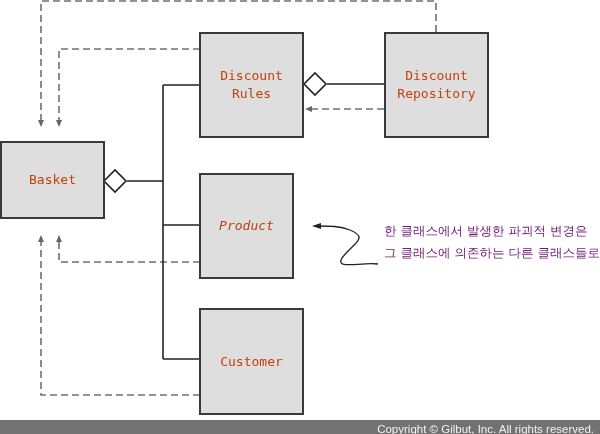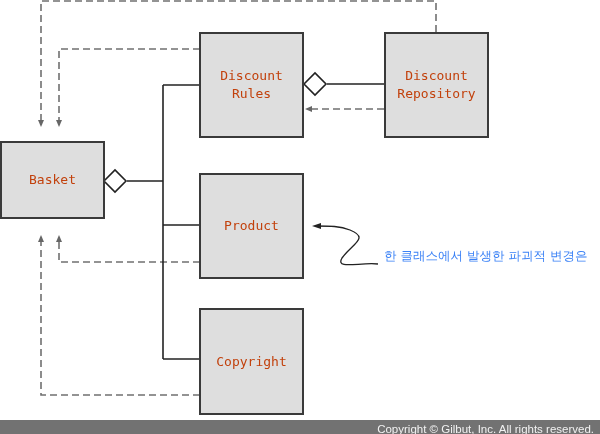--- a/index.html
+++ b/index.html
@@ -1,19 +1,19 @@
 <!DOCTYPE html>
 <html><head>
 <meta charset="utf-8">
 <style>
   html,body{margin:0;padding:0;background:#fff;}
   body{width:600px;height:434px;position:relative;overflow:hidden;font-family:"DejaVu Sans Mono",monospace;}
   svg{position:absolute;left:0;top:0;}
   .box{position:absolute;background:#dedede;border:2px solid #3a3a3a;box-sizing:border-box;display:flex;align-items:center;justify-content:center;text-align:center;font-family:"DejaVu Sans Mono",monospace;font-size:13px;color:#c2410c;line-height:18px;white-space:pre-line;}
-  .note{position:absolute;left:384px;top:245px;font-family:"DejaVu Sans",sans-serif;font-size:12.5px;color:#3b82f6;line-height:21.5px;white-space:nowrap;}
+  .note{position:absolute;left:384px;top:220px;font-family:"DejaVu Sans",sans-serif;font-size:12.5px;color:#701a75;line-height:21.5px;white-space:nowrap;}
   .footer{position:absolute;left:0;top:420px;width:600px;height:33px;background:#727272;}
   .footer span{position:absolute;right:6px;top:3px;color:#f2f2f2;font-family:"Liberation Sans",sans-serif;font-size:11.5px;}
 </style>
 </head>
 <body>
 
 <svg width="600" height="434">
   <defs>
     <marker id="arr" markerWidth="8" markerHeight="8" refX="4" refY="4" orient="auto" markerUnits="userSpaceOnUse">
       <path d="M0,1 L7,4 L0,7 Z" fill="#666"></path>
@@ -43,22 +43,23 @@
   <polygon points="304,84 315,73 326,84 315,95" fill="#fff" stroke="#222" stroke-width="1.6"></polygon>
 
   <path d="M378,264 C360,262 335,270 342,258 C352,244 370,238 350,230 C340,226 330,226 316,226" fill="none" stroke="#222" stroke-width="1.3" marker-end="url(#arrb)"></path>
 </svg>
 
 <div class="box" style="left:0;top:141px;width:105px;height:78px;">Basket</div>
 <div class="box" style="left:199px;top:32px;width:105px;height:106px;">Discount
 Rules</div>
 <div class="box" style="left:384px;top:32px;width:105px;height:106px;">Discount
 Repository</div>
-<div class="box" style="left:199px;top:173px;width:105px;height:106px;">Product</div>
-<div class="box" style="left:199px;top:308px;width:105px;height:107px;">Copyright</div>
+<div class="box" style="left:199px;top:173px;width:95px;height:106px;font-style:italic;">Product</div>
+<div class="box" style="left:199px;top:308px;width:105px;height:107px;">Customer</div>
 
 <div class="note">
   <div>한 클래스에서 발생한 파괴적 변경은</div>
+  <div>그 클래스에 의존하는 다른 클래스들로</div>
 </div>
 
 <div class="footer">
   <span>Copyright © Gilbut, Inc. All rights reserved.</span>
 </div>
 
 </body></html>

